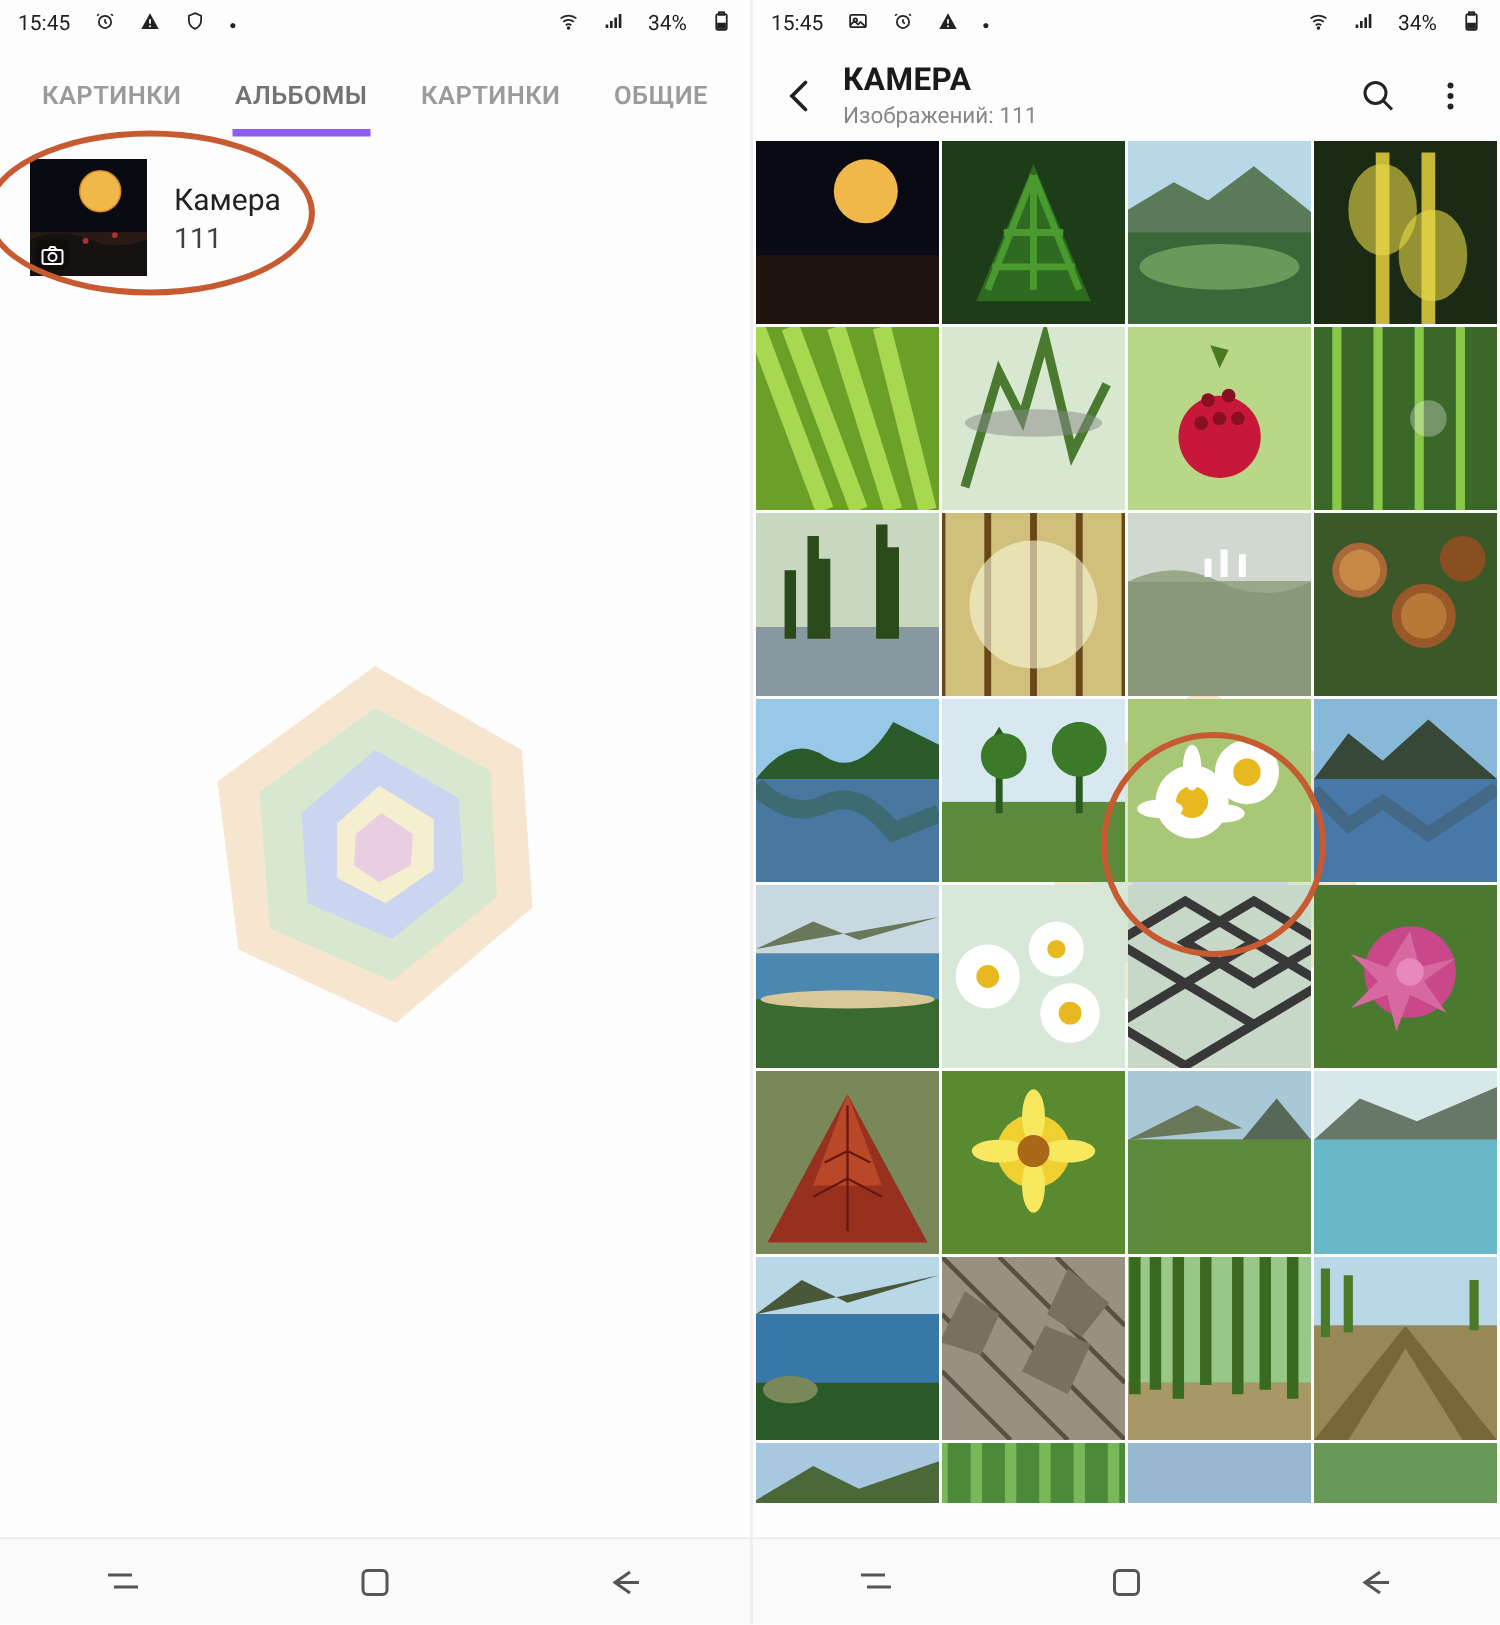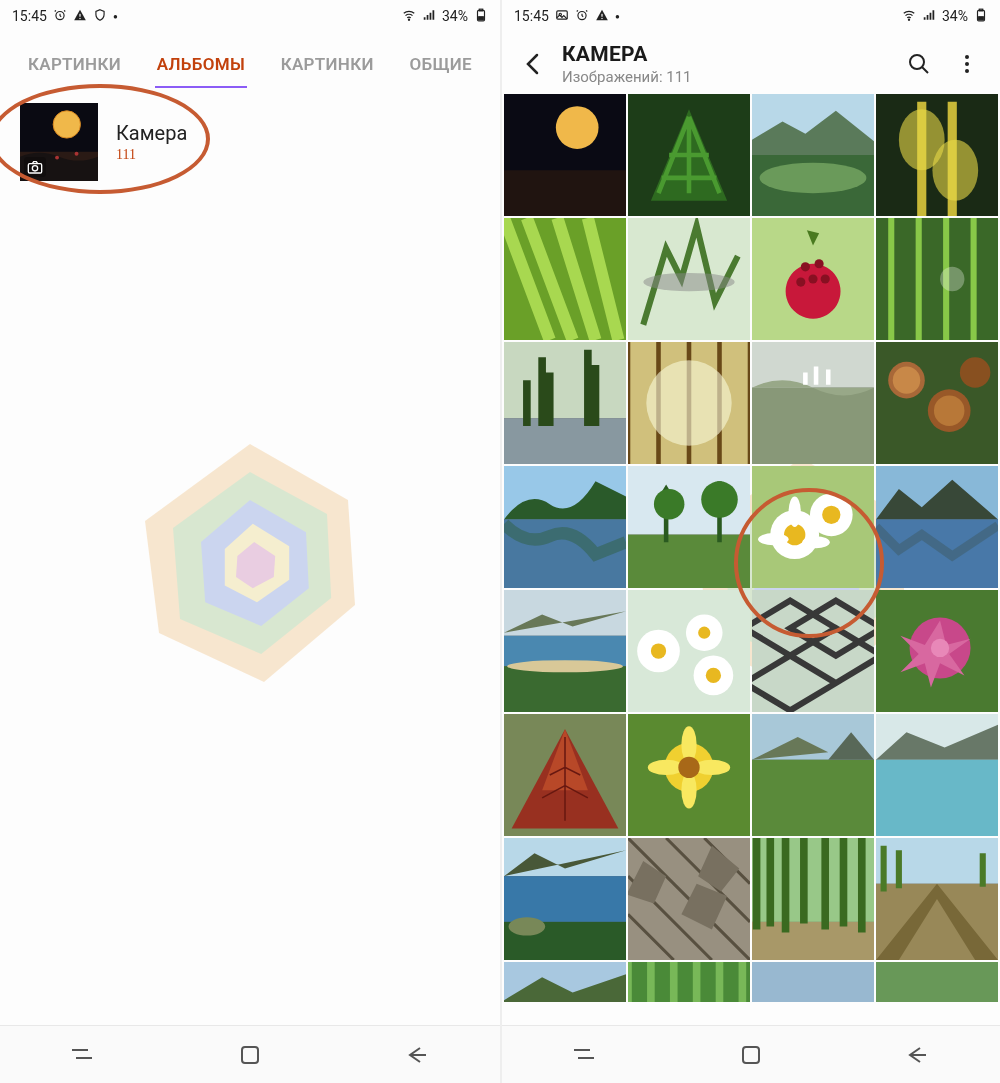--- a/index.html
+++ b/index.html
@@ -24,21 +24,21 @@
   
   .statusbar {
     height: 32px;
     display: flex;
     justify-content: space-between;
     align-items: center;
     padding: 0 12px;
     font-size: 14px;
     color: #222;
   }
-  .statusbar .left, .statusbar .right { display: flex; align-items: center; gap: 6px; }
+  .statusbar .left, .statusbar .right { display: flex; align-items: center; gap: 16px; }
   .statusbar .ico { width: 14px; height: 14px; display: inline-block; }
 
   
   .header-l {
     display: flex;
     align-items: center;
     justify-content: space-between;
     padding: 18px 20px 8px 20px;
   }
   .header-l .title {
@@ -57,36 +57,36 @@
   .tabs {
     display: flex;
     padding: 14px 26px 0 26px;
     gap: 17px;
     justify-content: space-between;
     font-size: 17px;
     font-weight: 600;
     color: #9b9b9b;
   }
   .tab { padding: 8px 2px 12px 2px; cursor: pointer; letter-spacing: 0.3px; }
-  .tab.active { color: #c2410c; border-bottom: 2px solid #8b5cf6; }
+  .tab.active { color: #737373; border-bottom: 5px solid #8b5cf6; }
 
   
   .album-wrap { position: relative; padding: 15px 20px 0 20px; }
   .album-row {
     display: flex;
     align-items: center;
     gap: 18px;
     cursor: pointer;
   }
   .thumb {
     width: 78px; height: 78px; position: relative; overflow: hidden;
     display: flex; align-items: center; justify-content: center;
   }
   .album-meta .name { font-size: 20px; color: #222; }
-  .album-meta .count { font-size: 14px; color: #c2410c; margin-top: 2px; font-family: Liberation Serif, serif; }
+  .album-meta .count { font-size: 19px; color: #404040; margin-top: 2px; }
   .cam-badge {
     position: absolute;
     left: 4px; bottom: 4px;
     width: 22px; height: 20px;
     background: rgba(0,0,0,0.25);
     border-radius: 3px;
     display:flex; align-items:center; justify-content:center;
   }
   .circle-annot {
     position: absolute;

